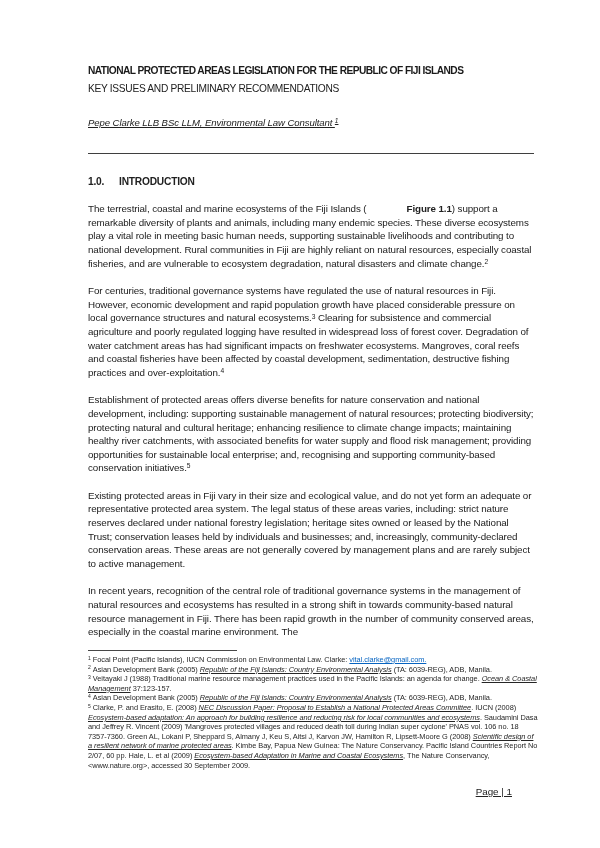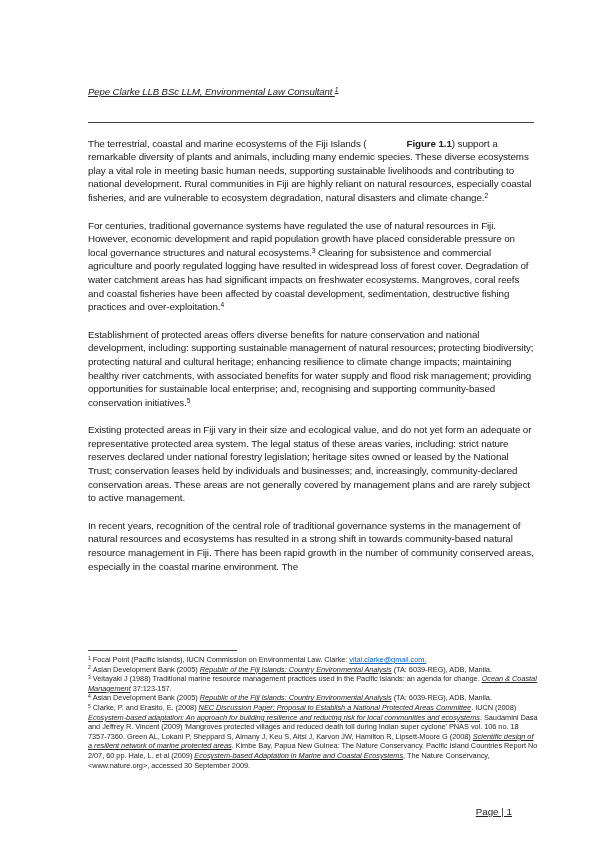--- a/index.html
+++ b/index.html
@@ -82,40 +82,45 @@
     margin-bottom: 4px;
   }
   .footnote > sup { margin-right: 2px; }
   .link {
     color: #0563C1;
     text-decoration: underline;
     cursor: pointer;
   }
   .page-number {
     position: absolute;
-    top: 806px;
+    top: 786px;
     right: 88px;
     font-size: 9.8px;
     color: #222222;
     text-decoration: underline;
   }
 </style>
 </head>
 <body>
 
 <div class="page">
 
   <div class="content">
 
+    <h1 class="doc-title">NATIONAL PROTECTED AREAS LEGISLATION FOR THE REPUBLIC OF FIJI ISLANDS</h1>
 
+    <div class="doc-subtitle">KEY ISSUES AND PRELIMINARY RECOMMENDATIONS</div>
 
     <div class="author"><span class="i">Pepe Clarke LLB BSc LLM, Environmental Law Consultant </span><sup class="i">1</sup></div>
 
     <div class="rule"></div>
 
+    <div class="section-heading">
+      <span class="section-number">1.0.</span><span>INTRODUCTION</span>
+    </div>
 
     <p class="body-par"><span>The terrestrial, coastal and marine ecosystems of the Fiji Islands (</span><span class="b">Figure 1.1</span><span>) support a remarkable diversity of plants and animals, including many endemic species. These diverse ecosystems play a vital role in meeting basic human needs, supporting sustainable livelihoods and contributing to national development. Rural communities in Fiji are highly reliant on natural resources, especially coastal fisheries, and are vulnerable to ecosystem degradation, natural disasters and climate change.</span><sup>2</sup></p>
 
     <p class="body-par"><span>For centuries, traditional governance systems have regulated the use of natural resources in Fiji. However, economic development and rapid population growth have placed considerable pressure on local governance structures and natural ecosystems.</span><sup>3</sup><span> Clearing for subsistence and commercial agriculture and poorly regulated logging have resulted in widespread loss of forest cover. Degradation of water catchment areas has had significant impacts on freshwater ecosystems. Mangroves, coral reefs and coastal fisheries have been affected by coastal development, sedimentation, destructive fishing practices and over-exploitation.</span><sup>4</sup></p>
 
     <p class="body-par"><span>Establishment of protected areas offers diverse benefits for nature conservation and national development, including: supporting sustainable management of natural resources; protecting biodiversity; protecting natural and cultural heritage; enhancing resilience to climate change impacts; maintaining healthy river catchments, with associated benefits for water supply and flood risk management; providing opportunities for sustainable local enterprise; and, recognising and supporting community-based conservation initiatives.</span><sup>5</sup></p>
 
     <p class="body-par"><span>Existing protected areas in Fiji vary in their size and ecological value, and do not yet form an adequate or representative protected area system. The legal status of these areas varies, including: strict nature reserves declared under national forestry legislation; heritage sites owned or leased by the National Trust; conservation leases held by individuals and businesses; and, increasingly, community-declared conservation areas. These areas are not generally covered by management plans and are rarely subject to active management.</span></p>
 
     <p class="body-par"><span>In recent years, recognition of the central role of traditional governance systems in the management of natural resources and ecosystems has resulted in a strong shift in towards community-based natural resource management in Fiji. There has been rapid growth in the number of community conserved areas, especially in the coastal marine environment. The</span></p>

